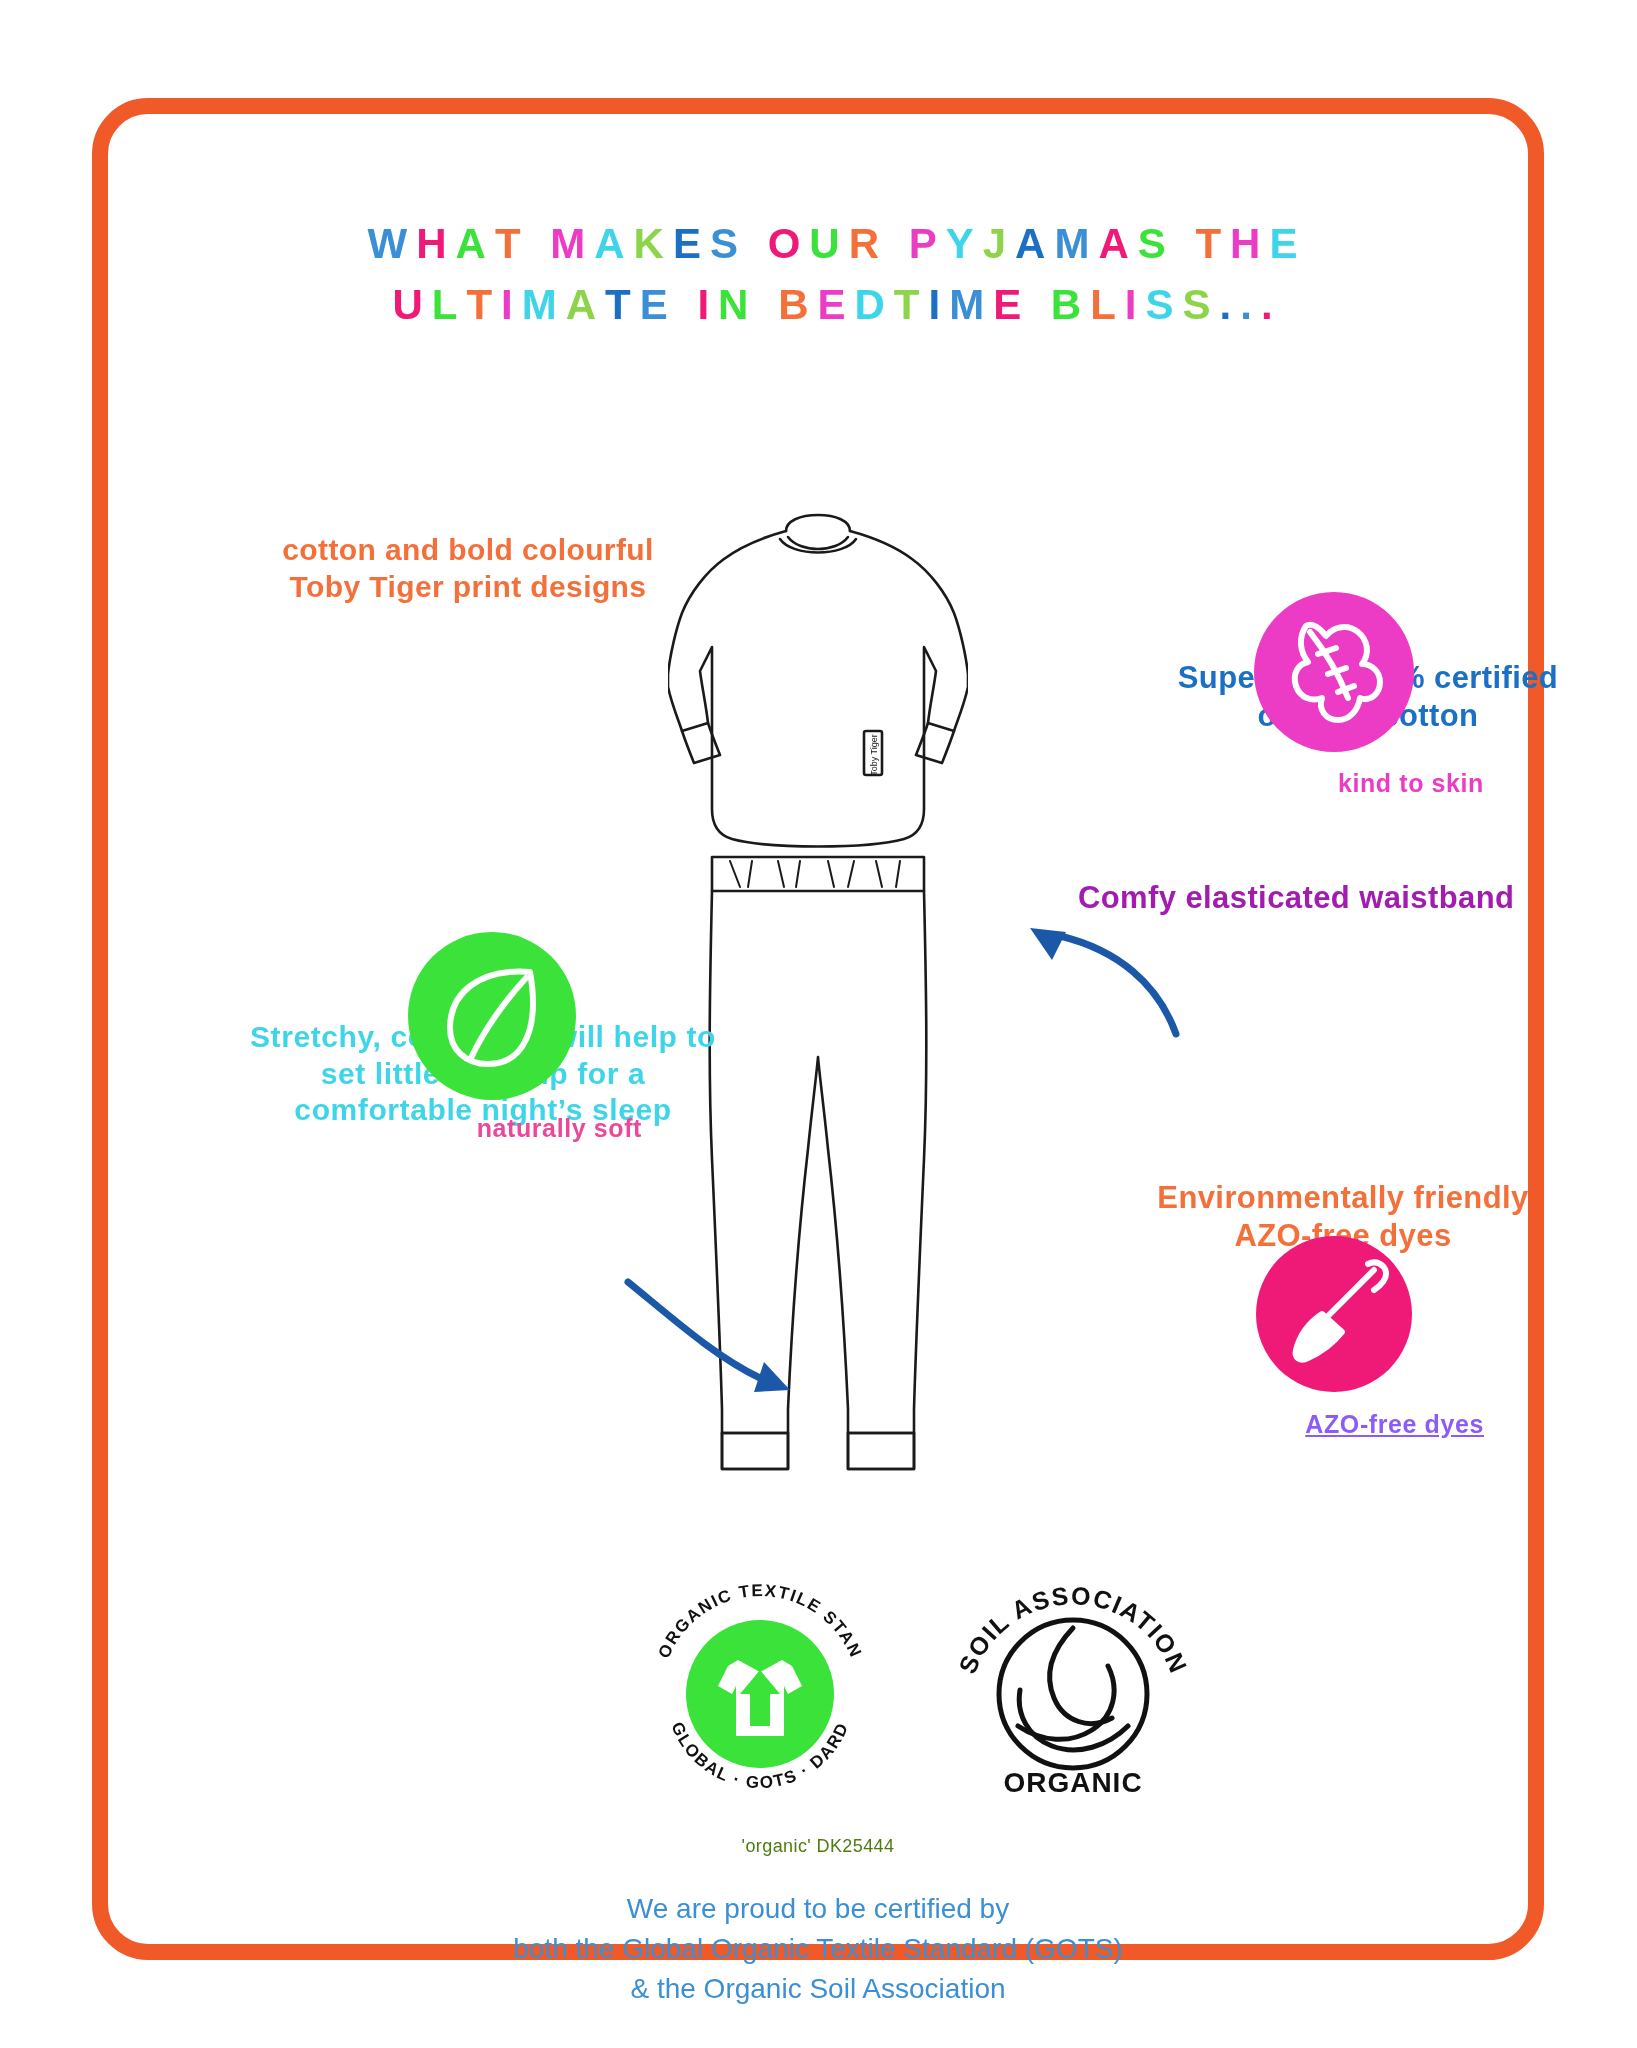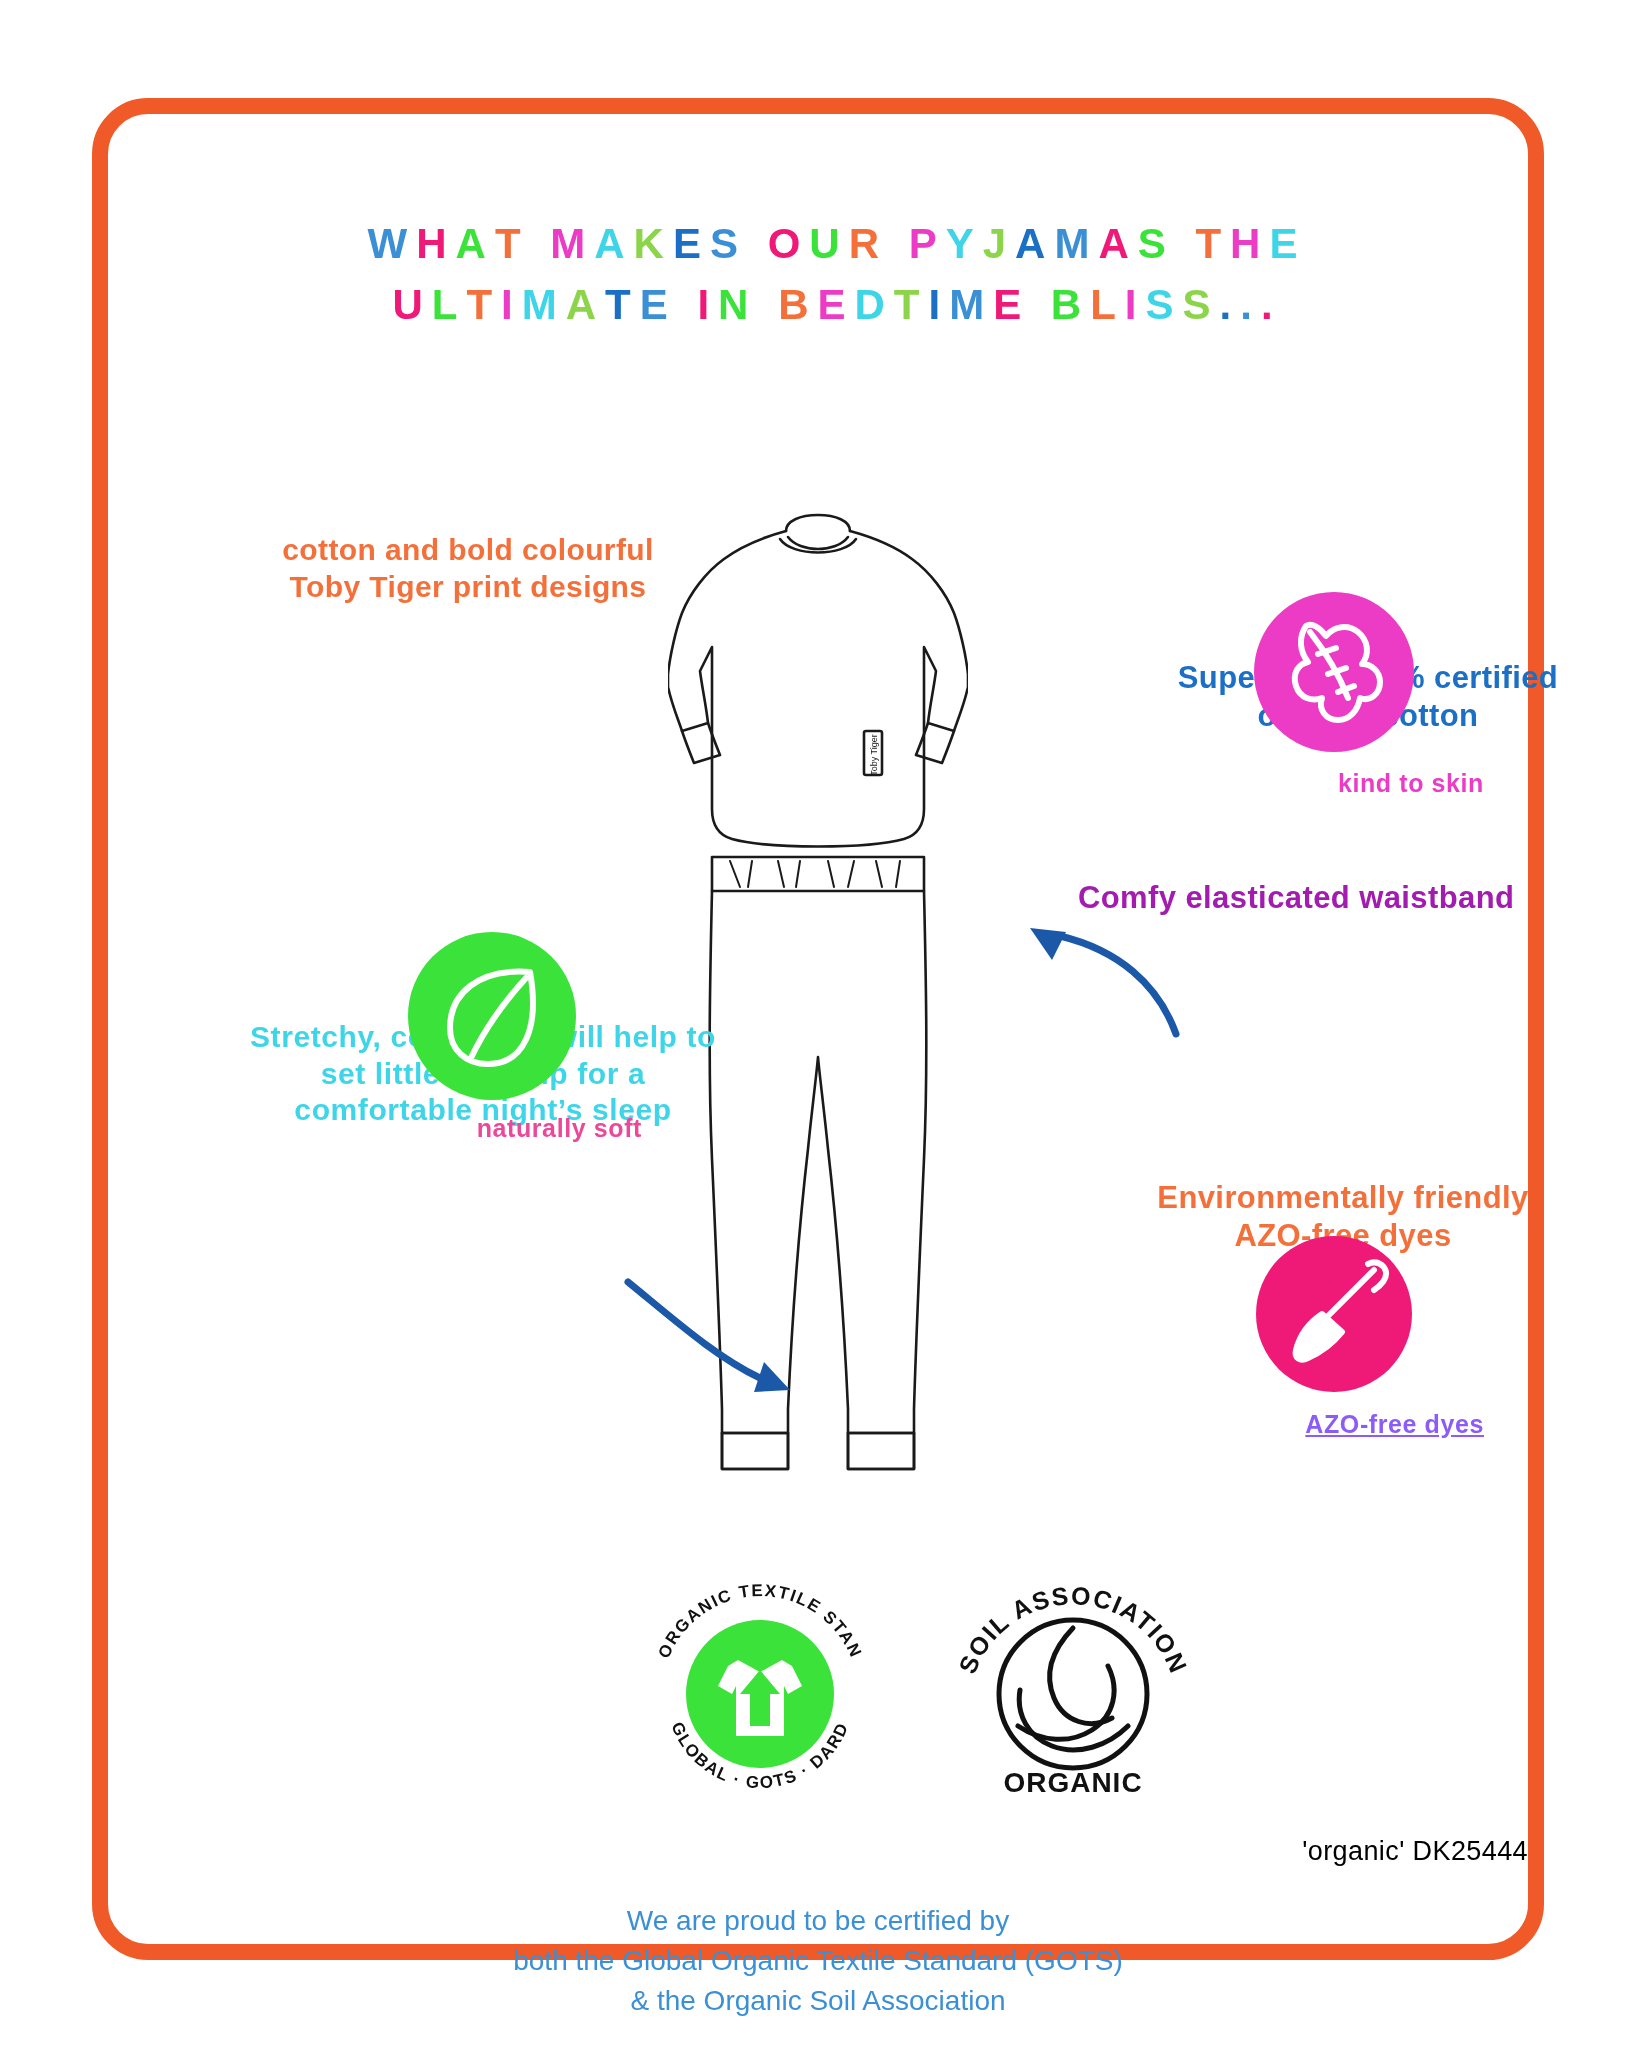--- a/index.html
+++ b/index.html
@@ -131,35 +131,34 @@
     left: 840px;
     top: 1452px;
     width: 250px;
     height: 250px;
   }
   .cert-code {
     position: absolute;
     left: 0;
     top: 1722px;
     width: 100%;
-    text-align: right;
-    color: #000000;
-    font-size: 27px;
+    text-align: center;
+    color: #4d7c0f;
+    font-size: 18px;
     letter-spacing: 0.4px;
   }
   .cert-text {
     position: absolute;
     left: 0;
     top: 1775px;
     width: 100%;
     text-align: center;
     color: #3b8fd4;
     font-size: 28px;
     line-height: 1.42;
-    margin-top: 12px;
   }
 
   .pjs {
     position: absolute;
     left: 560px;
     top: 395px;
     width: 300px;
     height: 1010px;
   }
 

